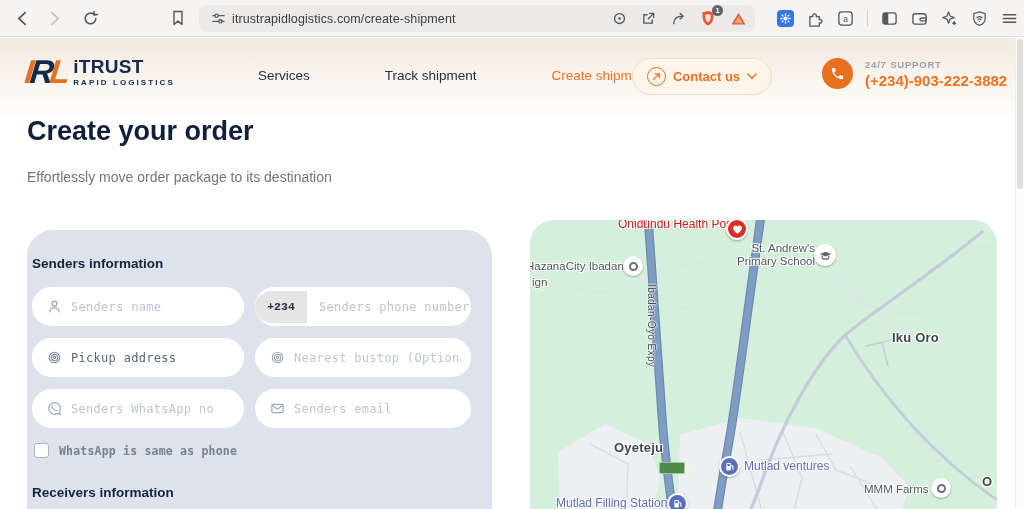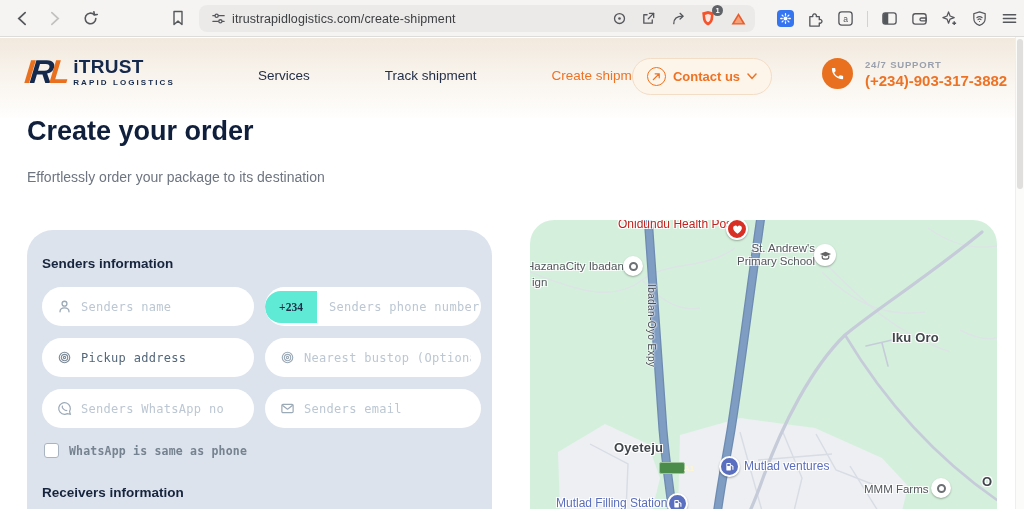--- a/index.html
+++ b/index.html
@@ -57,34 +57,34 @@
   .support .ph-circ { width:31px; height:31px; background:#e8701f; border-radius:50%;
     display:flex; align-items:center; justify-content:center; }
   .support .s1 { font-size:9.5px; font-weight:700; color:#9aa0ac; letter-spacing:.8px; }
   .support .s2 { font-size:15px; font-weight:700; color:#ed7224; margin-top:2px; }
 
   .hero-title { position:absolute; left:27px; top:78px; font-size:27px; font-weight:700; color:#101f3c; }
   .hero-sub { position:absolute; left:27px; top:131px; font-size:14px; color:#6e7580; }
 
   
   .form-card { position:absolute; left:27px; top:192px; width:465px; height:279px;
-    background:#dce3ed; border-radius:26px 26px 0 0; padding:26px 15px 0; }
+    background:#dce3ed; border-radius:26px 26px 0 0; padding:26px 5px 0; }
   .form-h { font-size:13.5px; font-weight:700; color:#16243d; }
   .fields { margin-top:16px; display:grid; grid-template-columns:212px 216px; gap:12px 11px; }
   .pill { background:#fff; border-radius:20px; height:39px; display:flex; align-items:center;
     padding:0 10px 0 15px; overflow:hidden; }
   .pill .ficon { flex:0 0 auto; margin-right:9px; display:flex; }
   .pill input { border:0; outline:0; background:transparent; width:100%; height:100%;
     font-family:"DejaVu Sans Mono", monospace; font-size:12px; color:#53677b; letter-spacing:.3px; }
   .pill input::placeholder { color:#bcc7d3; opacity:1; }
   .pill.dark-ph input::placeholder { color:#53677b; }
   .pill.phone { padding:0; }
-  .prefix { flex:0 0 52px; height:32px; background:#5eead4; border-radius:20px 0 0 20px;
+  .prefix { flex:0 0 52px; height:32px; background:#e5e5e5; border-radius:20px 0 0 20px;
     display:flex; align-items:center; justify-content:center;
-    font-family:Liberation Serif, serif; font-size:11.5px; font-weight:700; color:#1d2b45; }
+    font-family:Liberation Mono, monospace; font-size:11.5px; font-weight:700; color:#1d2b45; }
   .pill.phone input { padding-left:12px; }
   .checkbox-row { margin-top:15px; margin-left:2px; display:flex; align-items:center; gap:10px; }
   .checkbox { width:15px; height:15px; background:#fff; border:1.4px solid #a9b4c2; border-radius:3px; cursor:pointer; }
   .checkbox-lbl { font-family:"DejaVu Sans Mono", monospace; font-size:11.5px; color:#75828f; font-weight:700; letter-spacing:.2px; }
   .form-h.receivers { margin-top:27px; }
 
   
   .map-card { position:absolute; left:530px; top:182px; width:467px; height:289px;
     background:#d4f0dc; border-radius:24px 24px 0 0; overflow:hidden; cursor:grab; }
   .map-card svg.roads { position:absolute; inset:0; }
@@ -270,27 +270,27 @@
       </div>
 
       <div class="support">
         <span class="ph-circ">
           <svg width="15" height="15" viewBox="0 0 24 24">
               <path fill="#fff" d="M6.62 10.79c1.44 2.83 3.76 5.14 6.59 6.59l2.2-2.2c.27-.27.67-.36 1.02-.24 1.12.37 2.33.57 3.57.57.55 0 1 .45 1 1V20c0 .55-.45 1-1 1-9.39 0-17-7.61-17-17 0-.55.45-1 1-1h3.5c.55 0 1 .45 1 1 0 1.25.2 2.45.57 3.57.11.35.03.74-.25 1.02l-2.2 2.2z"></path>
             </svg>
         </span>
         <span>
           <div class="s1">24/7 SUPPORT</div>
-          <div class="s2">(+234)-903-317-3882</div>
+          <div class="s2">(+234)-903-222-3882</div>
         </span>
       </div>
     </div>
 
     <div class="hero-title">Create your order</div>
-    <div class="hero-sub">Effortlessly order your package to its destination</div>
+    <div class="hero-sub">Effortlessly move order package to its destination</div>
 
     <div class="form-card">
       <div class="form-h">Senders information</div>
 
       <div class="fields">
         <div class="pill">
           <span class="ficon">
             <svg width="15" height="15" viewBox="0 0 16 16" fill="none" stroke="#9ca9b7" stroke-width="1.4" stroke-linecap="round">
                 <circle cx="8" cy="5" r="2.6"></circle>
                 <path d="M3.2 13.6 C3.2 10.8 5.2 9.4 8 9.4 C10.8 9.4 12.8 10.8 12.8 13.6"></path>

